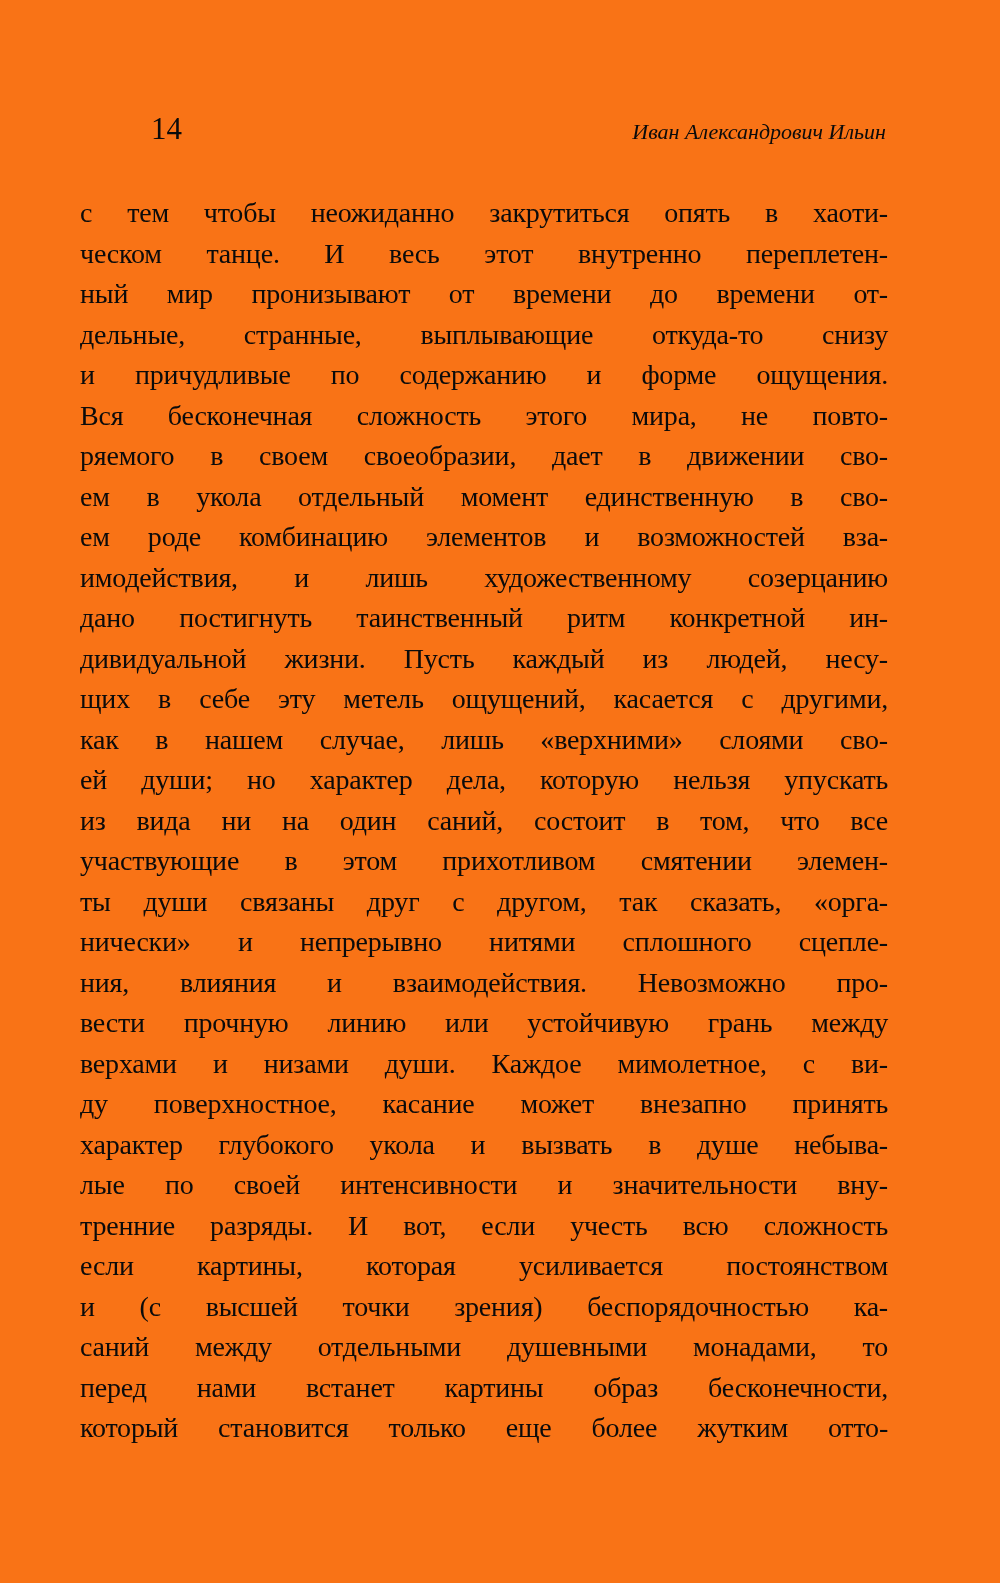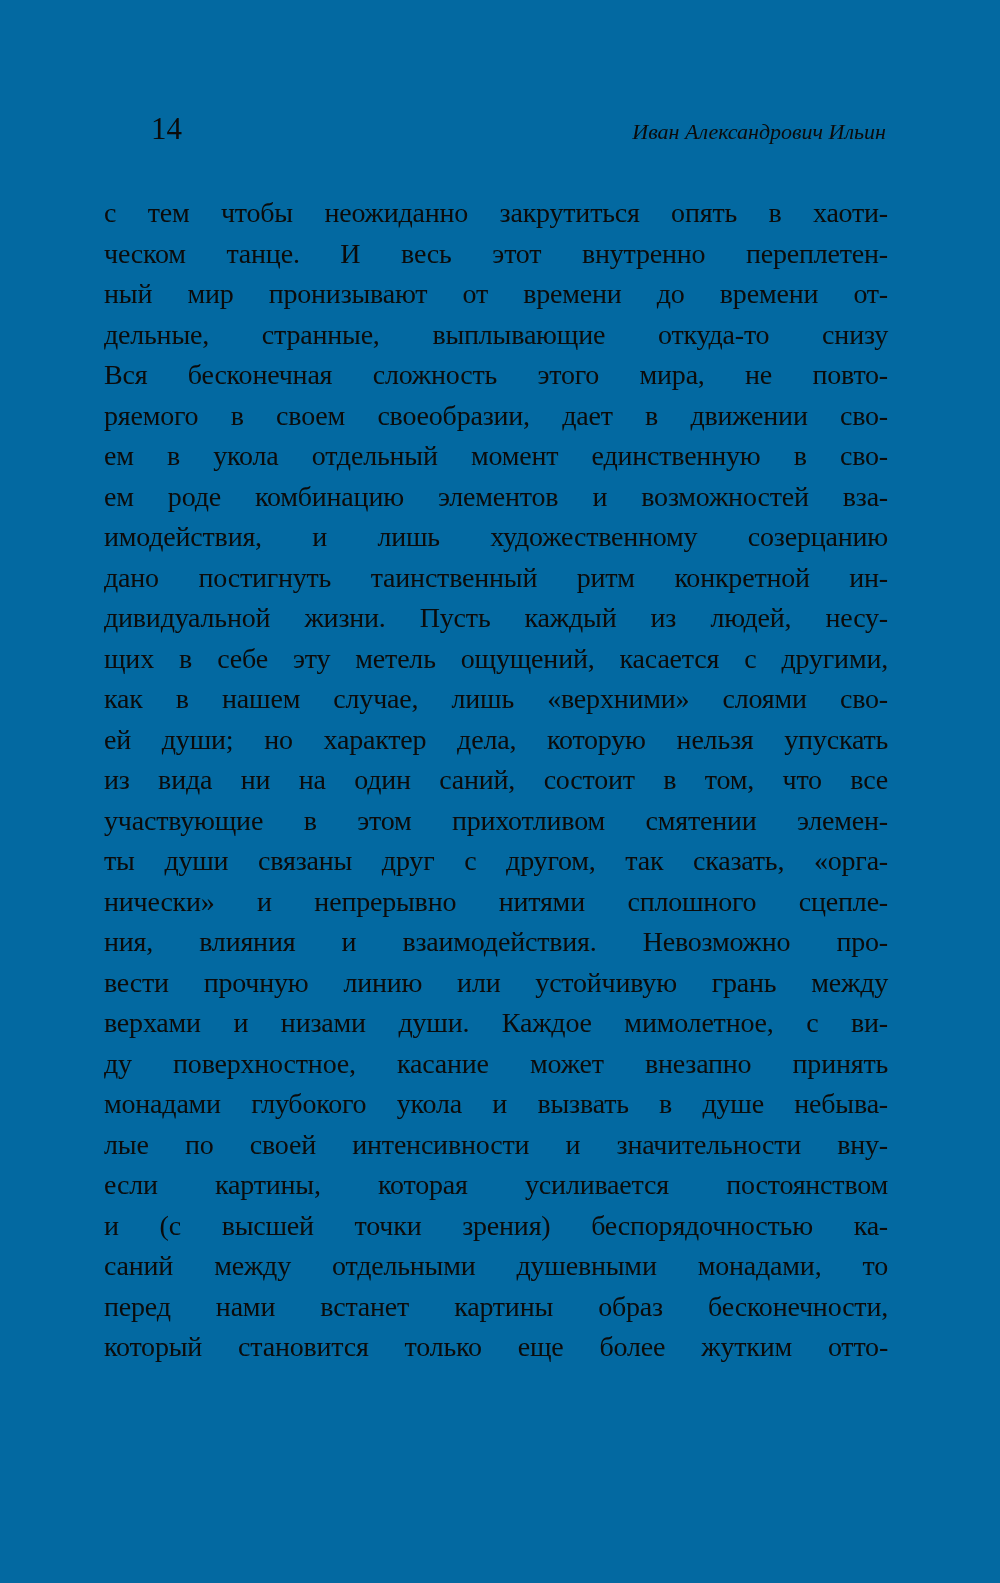--- a/index.html
+++ b/index.html
@@ -5,21 +5,21 @@
 <style>
   html, body {
     margin: 0;
     padding: 0;
     background: #ffffff;
   }
   .page {
     position: relative;
     width: 1000px;
     height: 1583px;
-    background: #0369a1;
+    background: #f97316;
     color: #0b0b0b;
     font-family: "Liberation Serif", "DejaVu Serif", serif;
     overflow: hidden;
     box-sizing: border-box;
   }
   .page-header {
     display: flex;
     justify-content: space-between;
     align-items: baseline;
     padding: 112px 114px 0 151px;
@@ -28,21 +28,21 @@
     font-size: 31px;
     line-height: 34px;
     font-style: normal;
   }
   .running-title {
     font-size: 22px;
     line-height: 34px;
     font-style: italic;
   }
   .body-text {
-    padding: 44px 112px 0 104px;
+    padding: 44px 112px 0 80px;
   }
   .text-line {
     margin: 0;
     font-size: 28px;
     line-height: 40.5px;
     letter-spacing: -0.2px;
     text-align: justify;
     text-align-last: justify;
     white-space: nowrap;
   }
@@ -54,39 +54,41 @@
   <div class="page-header">
     <span class="page-number">14</span>
     <span class="running-title">Иван Александрович Ильин</span>
   </div>
   <div class="body-text">
 
   <p class="text-line">с тем чтобы неожиданно закрутиться опять в хаоти-</p>
       <p class="text-line">ческом танце. И весь этот внутренно переплетен-</p>
       <p class="text-line">ный мир пронизывают от времени до времени от-</p>
       <p class="text-line">дельные, странные, выплывающие откуда-то снизу</p>
+      <p class="text-line">и причудливые по содержанию и форме ощущения.</p>
       <p class="text-line">Вся бесконечная сложность этого мира, не повто-</p>
       <p class="text-line">ряемого в своем своеобразии, дает в движении сво-</p>
       <p class="text-line">ем в укола отдельный момент единственную в сво-</p>
       <p class="text-line">ем роде комбинацию элементов и возможностей вза-</p>
       <p class="text-line">имодействия, и лишь художественному созерцанию</p>
       <p class="text-line">дано постигнуть таинственный ритм конкретной ин-</p>
       <p class="text-line">дивидуальной жизни. Пусть каждый из людей, несу-</p>
       <p class="text-line">щих в себе эту метель ощущений, касается с другими,</p>
       <p class="text-line">как в нашем случае, лишь «верхними» слоями сво-</p>
       <p class="text-line">ей души; но характер дела, которую нельзя упускать</p>
       <p class="text-line">из вида ни на один саний, состоит в том, что все</p>
       <p class="text-line">участвующие в этом прихотливом смятении элемен-</p>
       <p class="text-line">ты души связаны друг с другом, так сказать, «орга-</p>
       <p class="text-line">нически» и непрерывно нитями сплошного сцепле-</p>
       <p class="text-line">ния, влияния и взаимодействия. Невозможно про-</p>
       <p class="text-line">вести прочную линию или устойчивую грань между</p>
       <p class="text-line">верхами и низами души. Каждое мимолетное, с ви-</p>
       <p class="text-line">ду поверхностное, касание может внезапно принять</p>
-      <p class="text-line">монадами глубокого укола и вызвать в душе небыва-</p>
+      <p class="text-line">характер глубокого укола и вызвать в душе небыва-</p>
       <p class="text-line">лые по своей интенсивности и значительности вну-</p>
+      <p class="text-line">тренние разряды. И вот, если учесть всю сложность</p>
       <p class="text-line">если картины, которая усиливается постоянством</p>
       <p class="text-line">и (с высшей точки зрения) беспорядочностью ка-</p>
       <p class="text-line">саний между отдельными душевными монадами, то</p>
       <p class="text-line">перед нами встанет картины образ бесконечности,</p>
       <p class="text-line">который становится только еще более жутким отто-</p>
     </div>
 </div>
 
 </body></html>

